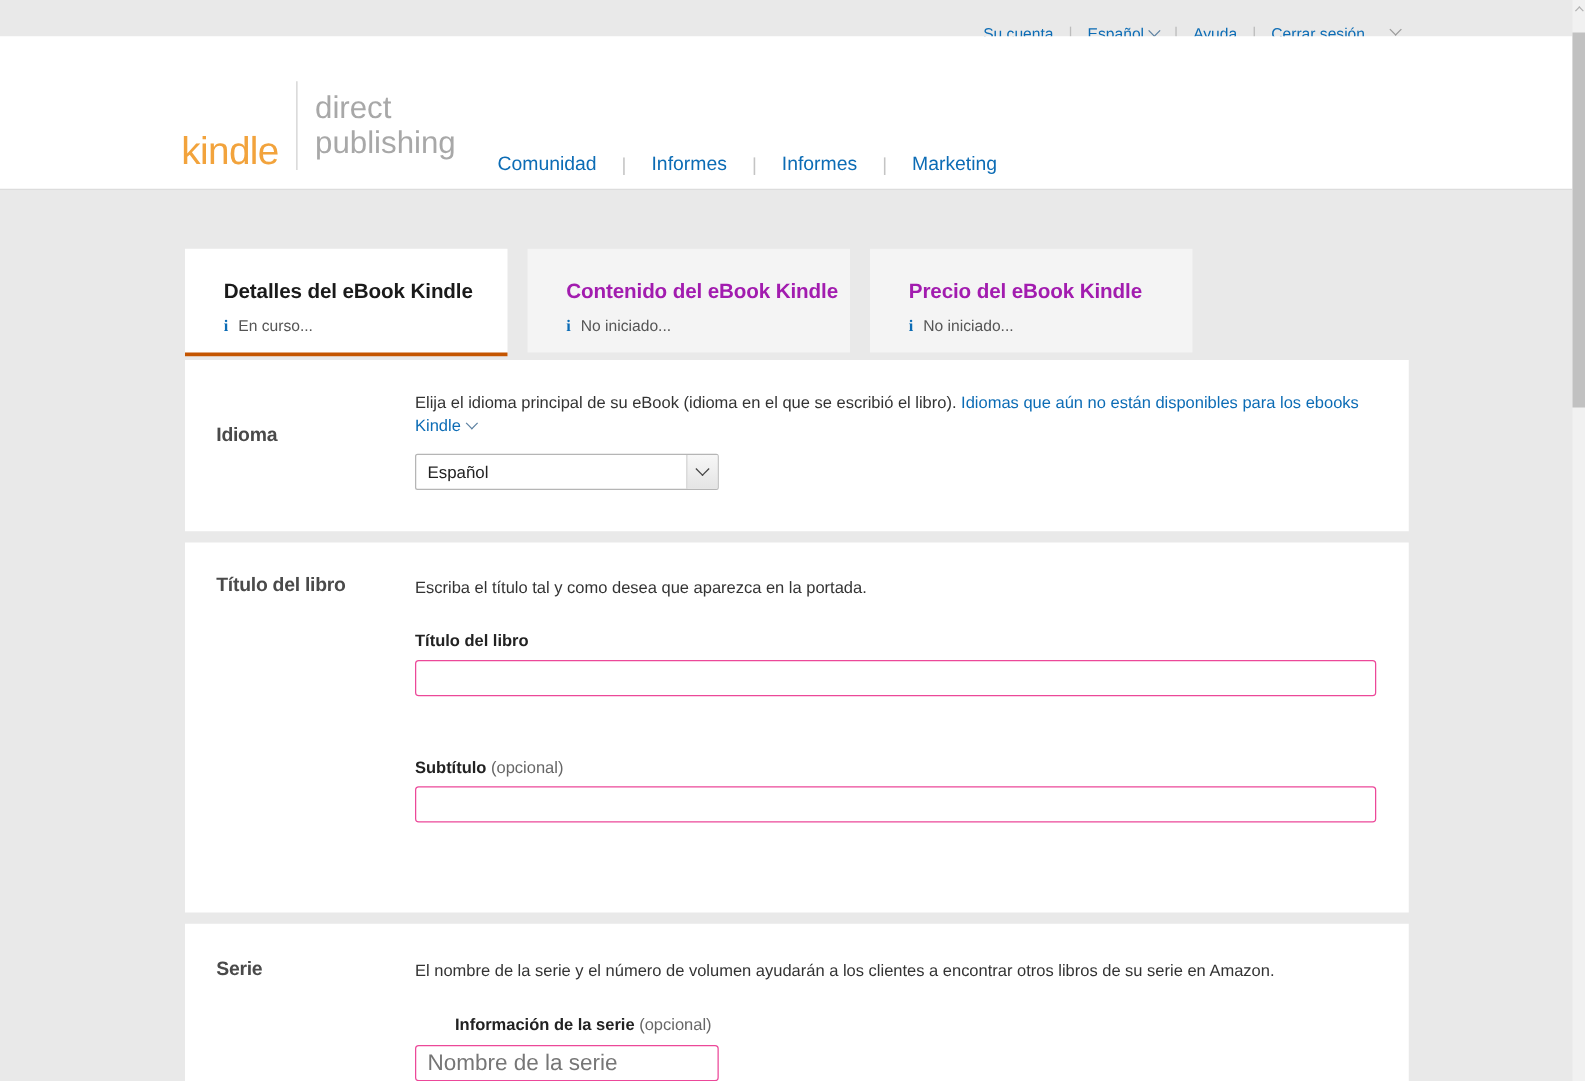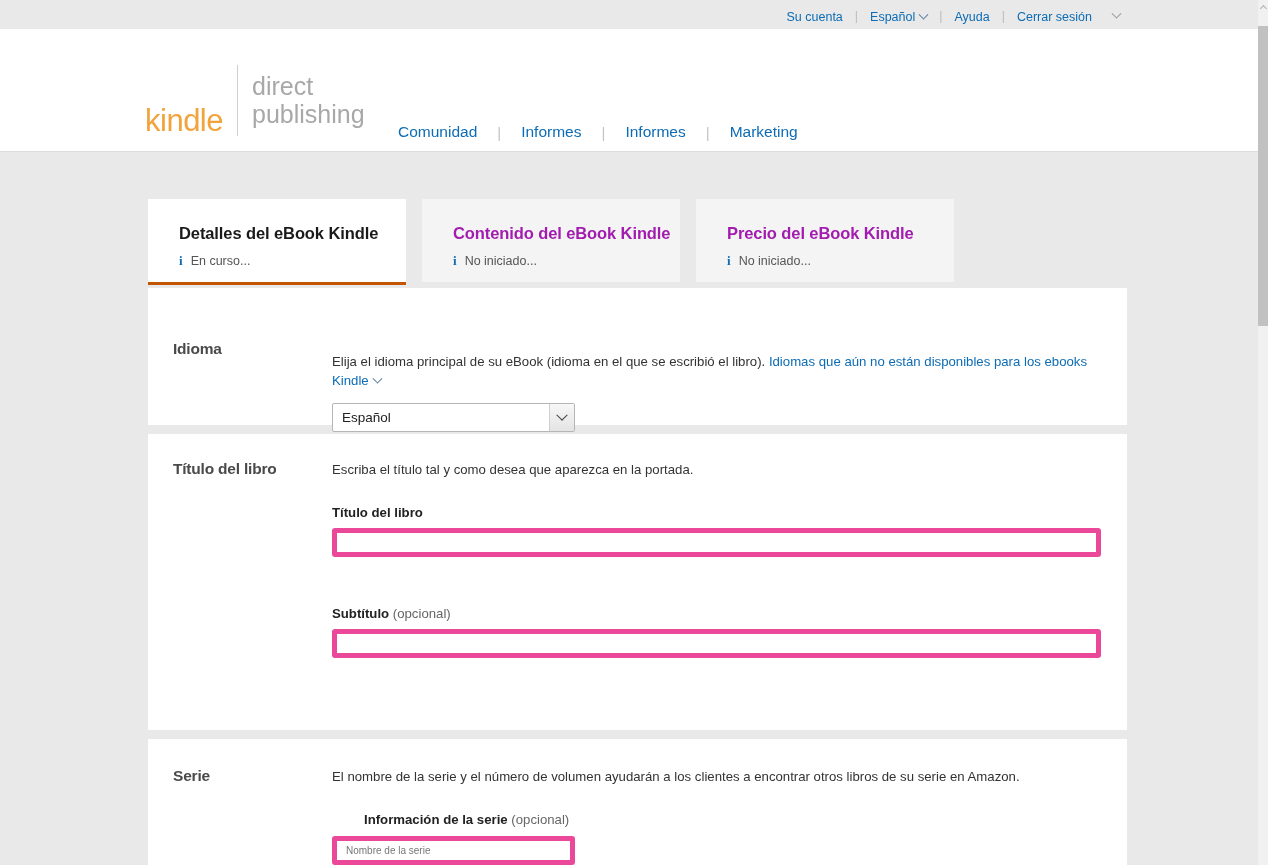--- a/index.html
+++ b/index.html
@@ -10,21 +10,21 @@
     height: 865px;
     overflow: hidden;
     background: #e9e9e9;
     font-family: "Liberation Sans", sans-serif;
     -webkit-font-smoothing: antialiased;
   }
 
   
   .topbar {
     position: absolute;
-    top: 2px; left: 0;
+    top: 12px; left: 0;
     width: 1258px;
     height: 29px;
     background: #e9e9e9;
     display: flex;
     align-items: center;
     justify-content: flex-end;
     padding-right: 138px;
   }
   .topbar-links { display: flex; align-items: center; }
   .topbar-link {
@@ -211,25 +211,25 @@
     color: #222;
   }
   .field-optional {
     font-weight: normal;
     color: #666;
   }
 
   .text-input {
     display: block;
     height: 29px;
-    border: 5px solid #ec4899;
+    border: 1px solid #ec4899;
     border-radius: 3px;
     background: #fff;
     font-family: "Liberation Sans", sans-serif;
-    font-size: 10px;
+    font-size: 18px;
     color: #333;
     padding: 0 9px;
     outline: none;
   }
   .text-input::placeholder { color: #767676; }
 
   .select-wrap {
     position: relative;
     width: 243px;
     height: 29px;
@@ -346,21 +346,21 @@
       <div class="tab-title">Precio del eBook Kindle</div>
       <div class="tab-status">
         <i class="info-i">i</i>
         <span>No iniciado...</span>
       </div>
     </div>
   </div>
 
   <div class="card" id="card-idioma">
     <div class="card-label">Idioma</div>
-    <div class="card-body" style="top:24px;margin-top:40px;">
+    <div class="card-body" style="top:24px;">
       <div class="desc" style="width:763px;">
         <span>Elija el idioma principal de su eBook (idioma en el que se escribió el libro). </span><a class="inline-link">Idiomas que aún no están disponibles para los ebooks Kindle</a><i class="caret" style="border-right-color:#5a7fa0;border-bottom-color:#5a7fa0;"></i>
       </div>
       <div class="select-wrap" style="margin-top:13px;">
         <span class="select-value">Español</span>
         <span class="select-btn">
           <i class="chev-down"></i>
         </span>
       </div>
     </div>

